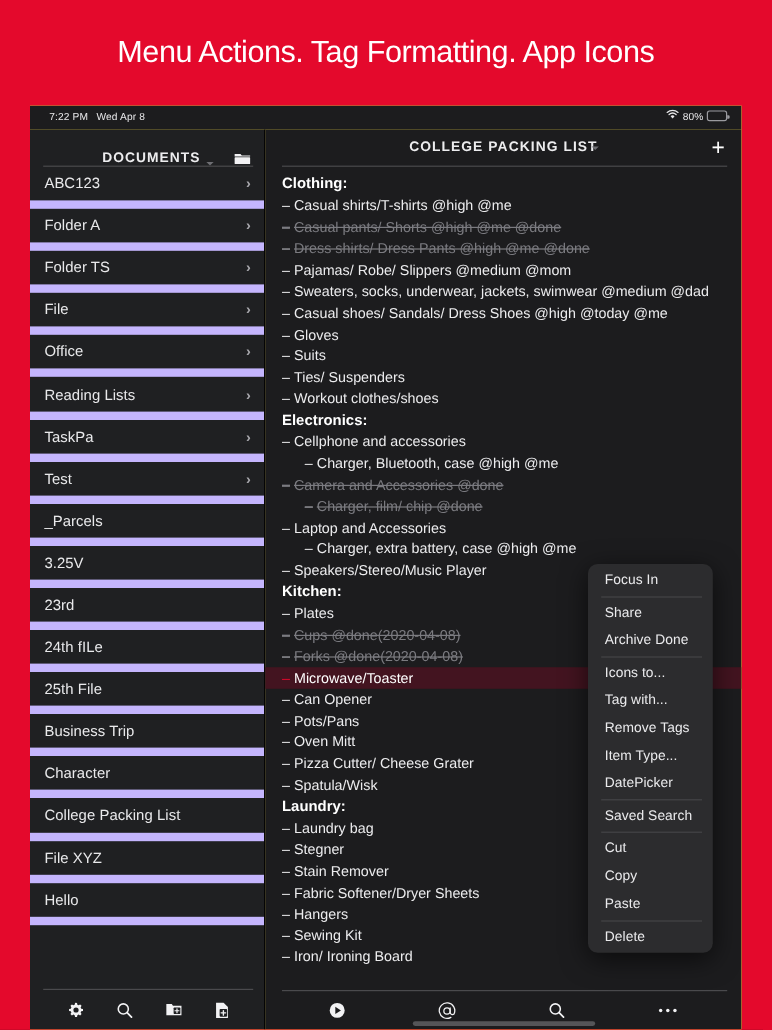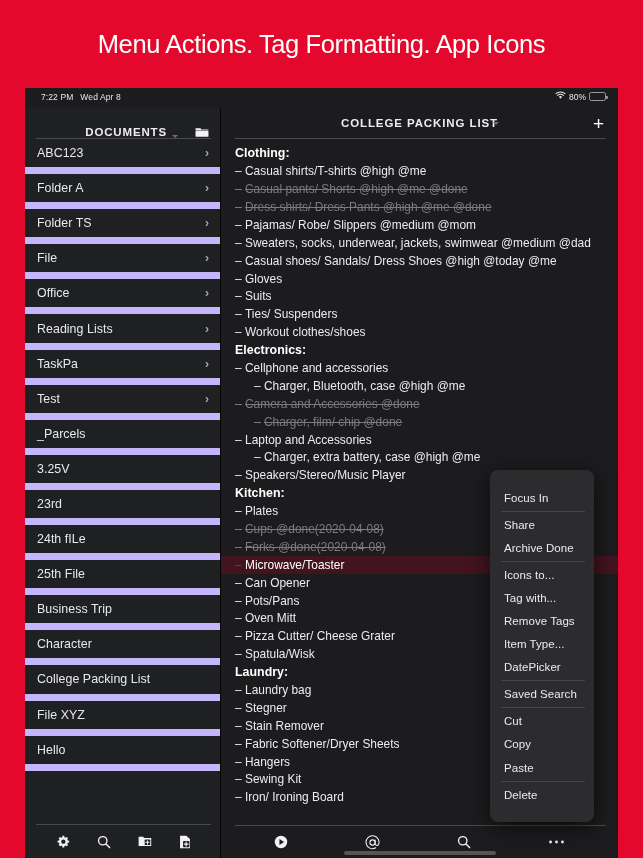--- a/index.html
+++ b/index.html
@@ -176,21 +176,21 @@
     width: 152px; height: 3.6px; border-radius: 2px; background: #555558;
   }
 
   
   .ctx {
     position: absolute; left: 465px; top: 382px;
     width: 104px;
     background: #2c2c2e; border-radius: 8px;
     box-shadow: 0 5px 22px rgba(0,0,0,0.62);
     overflow: hidden; z-index: 40;
-    padding: 16px 0;
+    padding: 2px 0;
   }
   .ctx-item {
     height: 23.1px; display: flex; align-items: center;
     padding: 0 0 0 14px;
     color: #ebebed; font-size: 11.5px; letter-spacing: 0.05px;
   }
   .ctx-sep { height: 1px; background: #454547; margin: 1.5px 9px 1.5px 11px; }
 </style>
 </head>
 <body>

